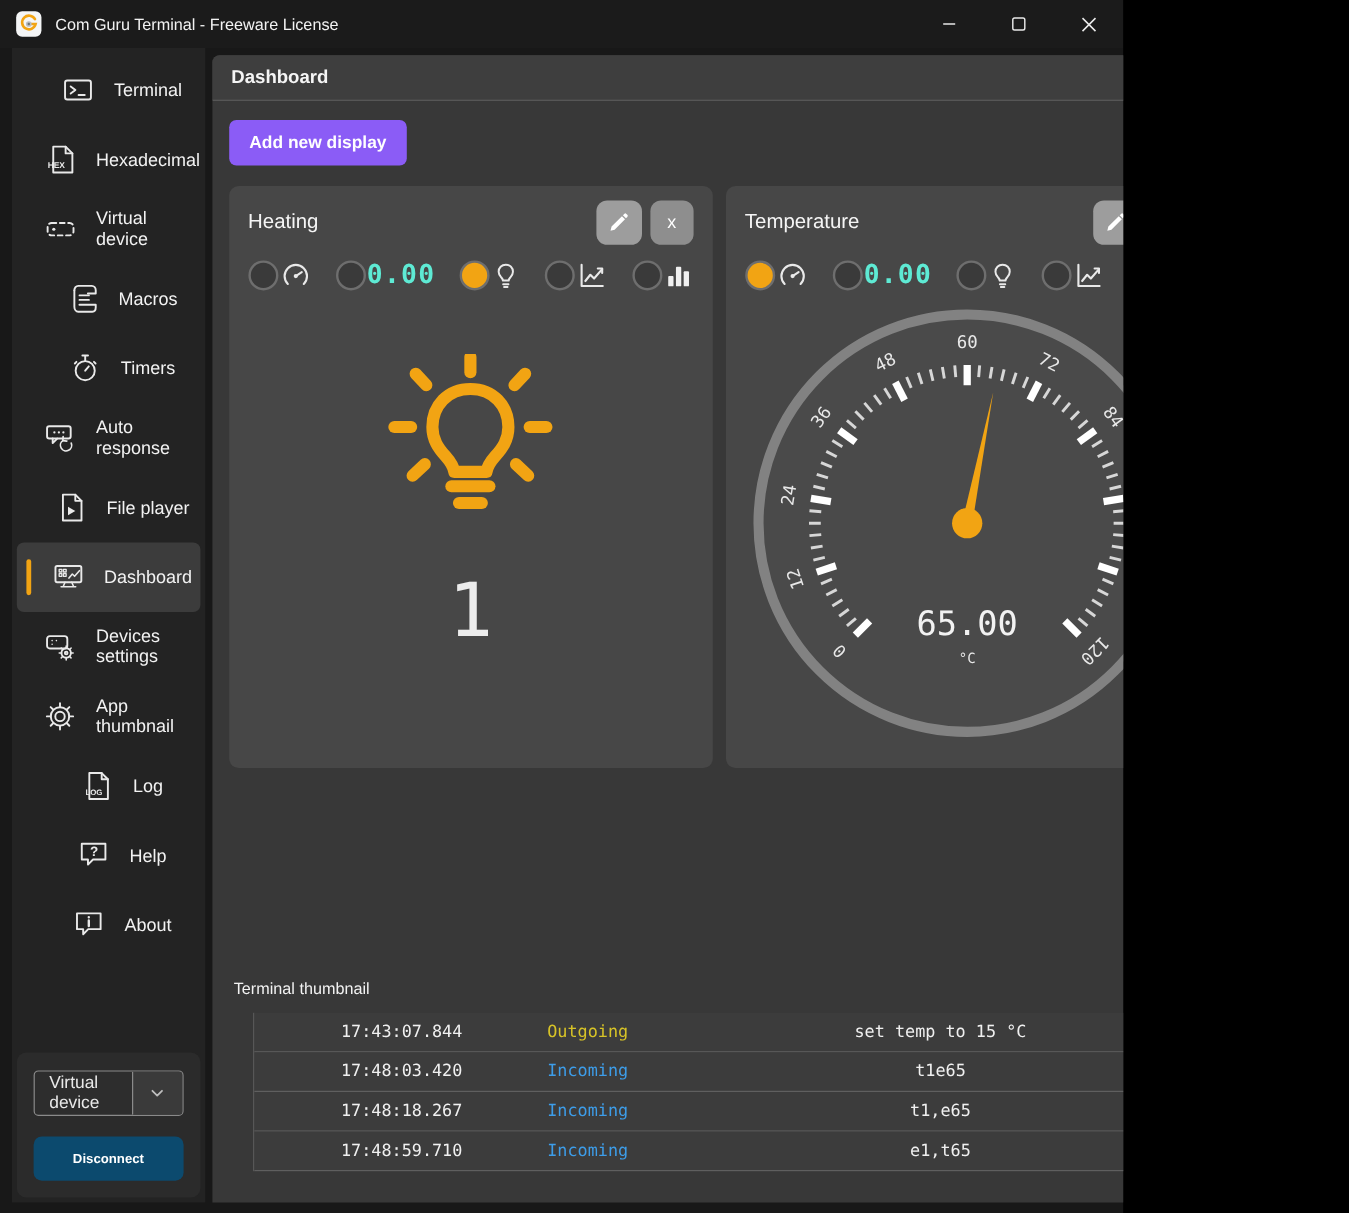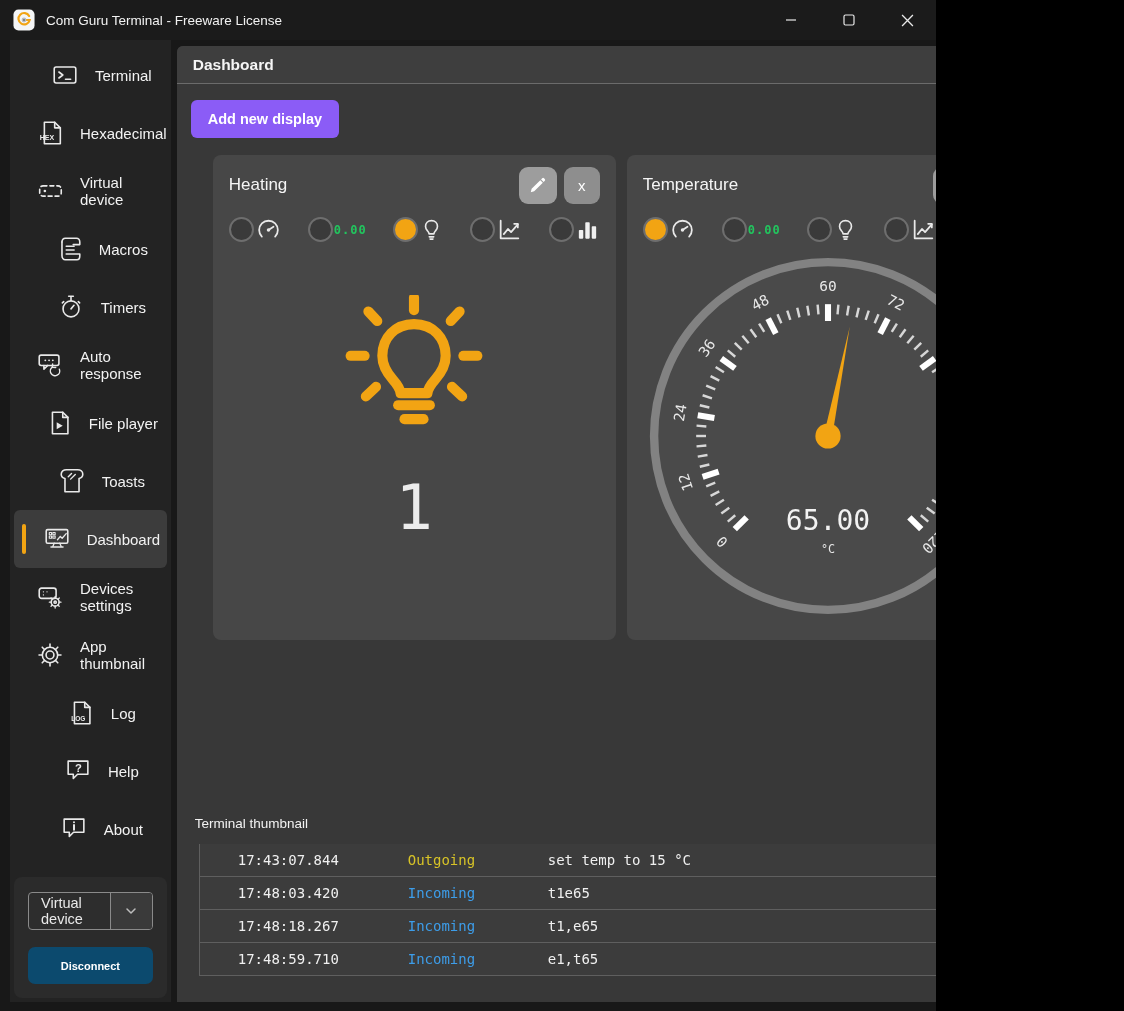--- a/index.html
+++ b/index.html
@@ -37,40 +37,40 @@
 
   
   .main { flex:1; background:#383838; margin-top:6px; position:relative; display:flex; flex-direction:column; border-radius:6px 6px 0 0; }
   .main-header { height:38px; background:#3e3e3e; border-bottom:1px solid #6b6b6b; display:flex; align-items:center; padding-left:16px; border-radius:6px 6px 0 0; }
   .main-header h1 { font-size:15.5px; font-weight:bold; color:#f5f5f5; }
   .main-content { flex:1; padding:16px 22px 0 14px; position:relative; }
   .scroll-gutter { position:absolute; right:0; top:38px; bottom:0; width:9px; background:#2c2c2c; }
 
   .add-display-btn { height:38px; padding:0 17px; background:#8b5cf6; border:none; border-radius:6px; color:#fff; font-weight:bold; font-size:14.5px; font-family:inherit; cursor:pointer; }
 
-  .panels { display:flex; gap:11px; margin-top:17px;margin-left:22px; }
+  .panels { display:flex; gap:11px; margin-top:17px; }
   .panel { width:403px; height:485px; background:#474747; border-radius:8px; padding:12px 16px; }
   .panel-head { display:flex; align-items:flex-start; }
   .panel-title { font-size:17px; color:#f5f5f5; padding-top:8px; }
   .panel-btns { margin-left:auto; display:flex; gap:7px; }
   .icon-btn { width:38px; height:37px; border:none; border-radius:9px; display:flex; align-items:center; justify-content:center; cursor:pointer; color:#fff; }
   .edit-btn { background:#9d9d9d; }
   .close-btn { background:#8e8e8e; font-size:15px; font-family:inherit; width:36px; }
   .mode-row { margin-top:12px; display:flex; align-items:center; justify-content:space-between; }
   .mode { display:flex; align-items:center; gap:1px; cursor:pointer; }
   .radio { width:25px; height:25px; border-radius:50%; border:2.5px solid #6e6e6e; background:#3a3a3a; flex:0 0 auto; }
   .radio.sel { background:#F2A413; }
-  .mode-num { font-size:12px; font-weight:bold; color:#22c55e; letter-spacing:1px; }
+  .mode-num { font-size:22px; font-weight:bold; color:#5eead4; letter-spacing:1px; }
 
   .panel-body { display:flex; flex-direction:column; align-items:center; }
   .big-value { font-size:62px; color:#ececec; margin-top:26px; line-height:1; }
 
   
   .thumb-label { margin-top:176px; margin-left:4px; font-size:13.5px; color:#f2f2f2; }
-  .thumb-table { margin-top:13px; margin-left:8px; border-left:1px solid #5f5f5f; cursor:pointer; }
+  .thumb-table { margin-top:13px; margin-left:20px; border-left:1px solid #5f5f5f; cursor:pointer;text-align:center; }
   .log-row { height:33px; display:grid; grid-template-columns:170px 140px 1fr; align-items:center; padding-left:38px; border-bottom:1px solid #5f5f5f; background:#3c3c3c; font-size:14px; }
   .log-time { color:#f0f0f0; }
   .log-dir.out { color:#D7C327; }
   .log-dir.in  { color:#3D9DE9; }
   .log-msg { color:#f0f0f0; }
 </style>
 </head>
 <body>
 
 <div class="window">
@@ -181,30 +181,20 @@
           <div class="nav-item">
             <span class="ind"></span>
             <span class="nicon">
               <svg viewBox="0 0 32 32" width="30" height="30" fill="none" stroke="#e9e9e9" stroke-width="1.7" stroke-linecap="round" stroke-linejoin="round">
                 <path d="M9 4.5h11l5.5 5.5v17.5H9z"></path>
                 <path d="M20 4.5V10h5.5"></path>
                 <path d="M13.5 15.3l6.5 3.7-6.5 3.7z" fill="#e9e9e9" stroke="none"></path>
               </svg>
             </span>
             <span class="nlabel">File player</span>
-          </div>
-          <div class="nav-item">
-            <span class="ind"></span>
-            <span class="nicon">
-              <svg viewBox="0 0 32 32" width="30" height="30" fill="none" stroke="#e9e9e9" stroke-width="1.7" stroke-linecap="round" stroke-linejoin="round">
-                <path d="M8.5 13.3C6 12.8 4.5 10.9 4.5 8.8 4.5 5.9 7 4 10 4h12c3 0 5.5 1.9 5.5 4.8 0 2.1-1.5 4-4 4.5V27.5h-15z"></path>
-                <path d="M12 11.5L15.5 8M14.5 14l5-5" stroke-width="1.5"></path>
-              </svg>
-            </span>
-            <span class="nlabel">Toasts</span>
           </div>
           <div class="nav-item active">
             <span class="ind"></span>
             <span class="nicon">
               <svg viewBox="0 0 32 32" width="30" height="30" fill="none" stroke="#e9e9e9" stroke-width="1.7" stroke-linecap="round" stroke-linejoin="round">
                 <rect x="4.5" y="6" width="23" height="14.5" rx="1.5"></rect>
                 <path d="M13 20.5l-1.7 4h9.4l-1.7-4M9.5 24.5h13" stroke-width="1.4"></path>
                 <rect x="7.8" y="9" width="2.4" height="2.4" stroke-width="1.2"></rect>
                 <rect x="11.6" y="9" width="2.4" height="2.4" stroke-width="1.2"></rect>
                 <rect x="7.8" y="12.8" width="2.4" height="2.4" stroke-width="1.2"></rect>

